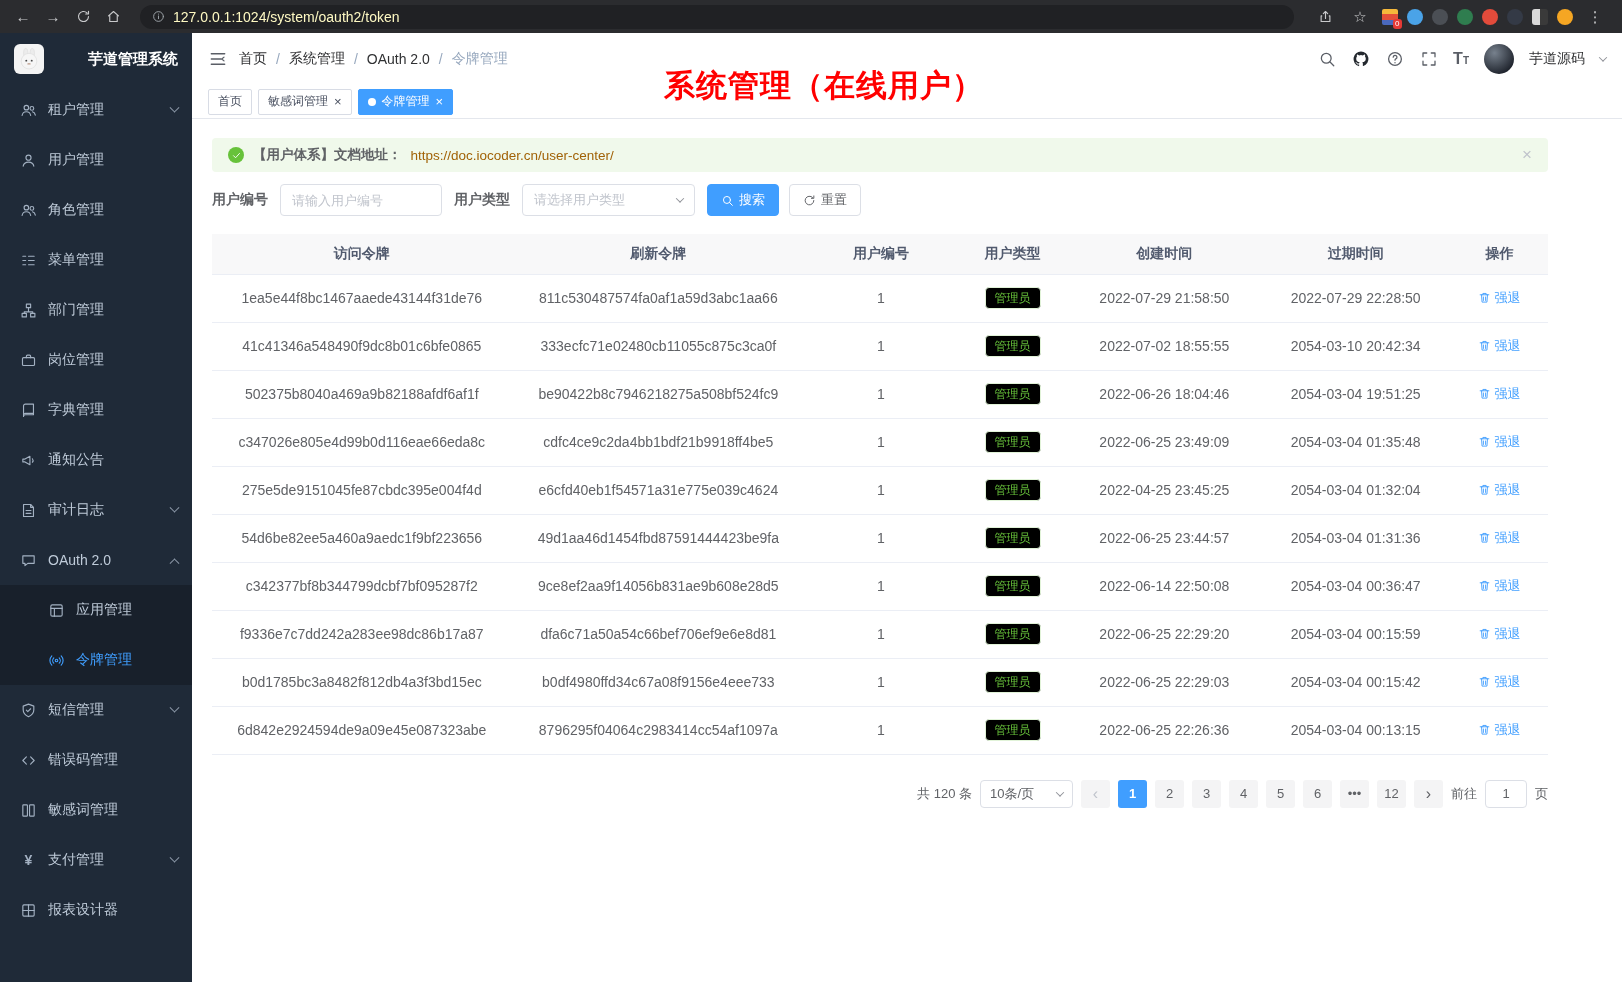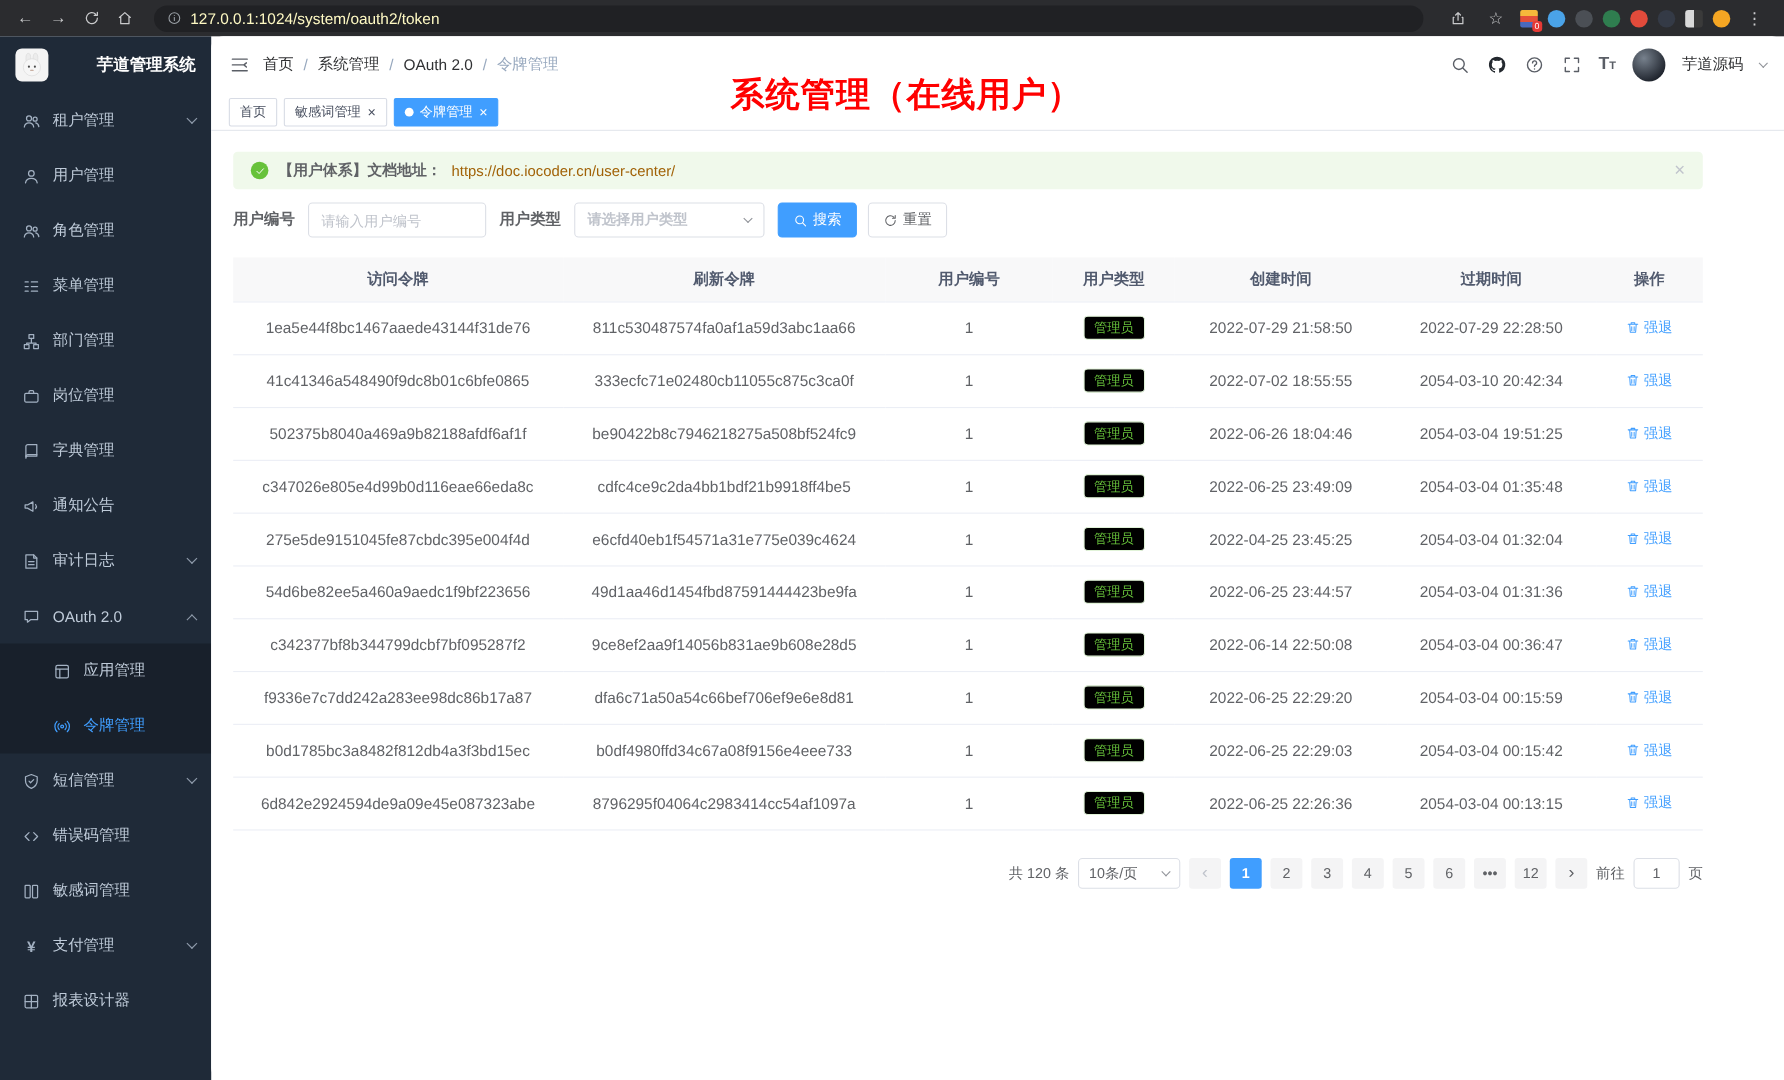--- a/index.html
+++ b/index.html
@@ -72,21 +72,21 @@
   .alert-check { width:16px; height:16px; border-radius:50%; background:#67c23a; display:flex; align-items:center; justify-content:center; flex-shrink:0; }
   .alert-check svg { width:9px; height:9px; fill:none; stroke:#fff; stroke-width:2.4; stroke-linecap:round; stroke-linejoin:round; }
   .alert-bold { font-weight:700; }
   .alert-link { color:#a16207; cursor:pointer; text-decoration:none; }
   .alert-close { margin-left:auto; color:#c0c4cc; font-size:17px; cursor:pointer; }
 
   .filters { display:flex; align-items:center; margin-bottom:18px; }
   .flabel { font-weight:700; font-size:14px; color:#606266; margin-right:12px; white-space:nowrap; }
   .finput { width:162px; height:32px; border:1px solid #dcdfe6; border-radius:4px; padding:0 11px; font-size:13px; color:#606266; outline:none; margin-right:12px; font-family:inherit; }
   .finput::placeholder { color:#c0c4cc; }
-  .fselect { width:173px; height:32px; border:1px solid #dcdfe6; border-radius:4px; display:flex; align-items:center; justify-content:space-between; padding:0 11px; font-size:13px; color:#c0c4cc; cursor:pointer; margin-right:12px;font-weight:bold; }
+  .fselect { width:173px; height:32px; border:1px solid #dcdfe6; border-radius:4px; display:flex; align-items:center; justify-content:space-between; padding:0 11px; font-size:13px; color:#c0c4cc; cursor:pointer; margin-right:12px; }
   .btn { height:32px; border-radius:4px; font-size:13px; display:inline-flex; align-items:center; gap:5px; cursor:pointer; border:1px solid #dcdfe6; background:#fff; color:#606266; padding:0 13px; font-family:inherit; }
   .btn svg { width:13px; height:13px; fill:none; stroke:currentColor; stroke-width:1.8; stroke-linecap:round; stroke-linejoin:round; }
   .btn.primary { background:#409eff; border-color:#409eff; color:#fff; margin-right:10px; }
 
   
   table { width:100%; border-collapse:collapse; table-layout:fixed; font-size:14px; color:#606266; }
   thead th { height:40px; background:#f8f8f9; font-weight:700; color:#515a6e; border-bottom:1px solid #ebeef5; text-align:center; white-space:nowrap; }
   tbody td { height:48px; text-align:center; border-bottom:1px solid #ebeef5; white-space:nowrap; overflow:hidden; }
   .tag-success { display:inline-block; background:#000000; border:1px solid #e1f3d8; color:#67c23a; font-size:12px; padding:2px 9px; border-radius:4px; line-height:1.4; }
   .action-link { color:#409eff; font-size:13px; display:inline-flex; align-items:center; gap:3px; cursor:pointer; }

